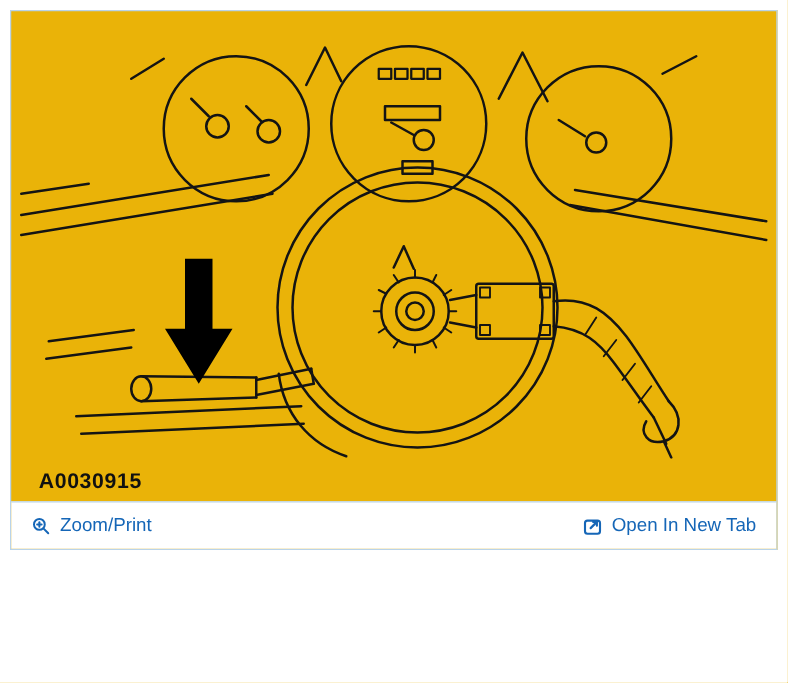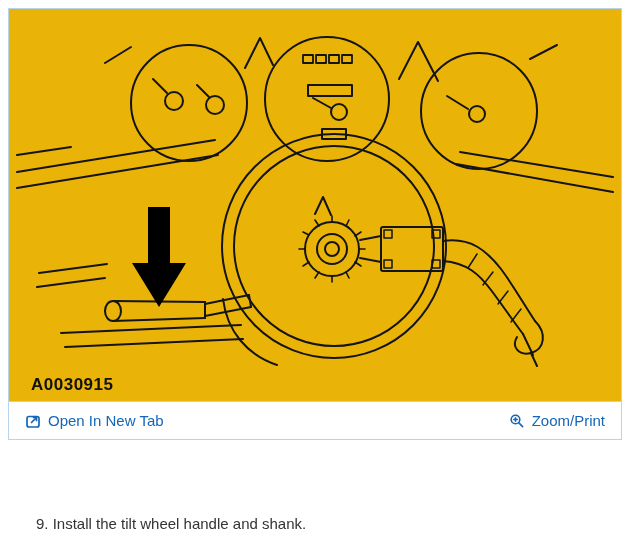--- a/index.html
+++ b/index.html
@@ -194,36 +194,35 @@
 
         <polygon points="139,196 161,196 161,252 177,252 150,296 123,252 139,252" fill="#000000" stroke="none"></polygon>
       </svg>
 
       <div class="figure-label">A0030915</div>
     </div>
 
     <div class="panel-footer">
 
       <a class="footer-link">
-        <svg width="16" height="16" viewBox="0 0 16 16" stroke="#1566b7" stroke-width="1.7" fill="none" stroke-linecap="round" stroke-linejoin="round">
-          <rect x="2" y="3.5" width="12" height="10.5" rx="2"></rect>
-          <path d="M6.5,9.5 L11.5,4.5"></path>
-          <path d="M8.5,4.5 L11.5,4.5 L11.5,7.5"></path>
-        </svg>
-        <span>Open In New Tab</span>
-      </a>
-
-      <a class="footer-link">
         <svg width="16" height="16" viewBox="0 0 16 16" stroke="#1566b7" stroke-width="1.6" fill="none" stroke-linecap="round" stroke-linejoin="round">
           <circle cx="6.5" cy="6.5" r="4.3"></circle>
           <path d="M9.9,9.9 L13.6,13.6"></path>
           <path d="M4.7,6.5 L8.3,6.5"></path>
           <path d="M6.5,4.7 L6.5,8.3"></path>
         </svg>
         <span>Zoom/Print</span>
       </a>
 
+      <a class="footer-link">
+        <svg width="16" height="16" viewBox="0 0 16 16" stroke="#1566b7" stroke-width="1.7" fill="none" stroke-linecap="round" stroke-linejoin="round">
+          <rect x="2" y="3.5" width="12" height="10.5" rx="2"></rect>
+          <path d="M6.5,9.5 L11.5,4.5"></path>
+          <path d="M8.5,4.5 L11.5,4.5 L11.5,7.5"></path>
+        </svg>
+        <span>Open In New Tab</span>
+      </a>
+
     </div>
   </div>
 
-  <div class="step-text">9. Install the tilt wheel handle and shank.</div>
 
 </div>
 
 </body></html>

